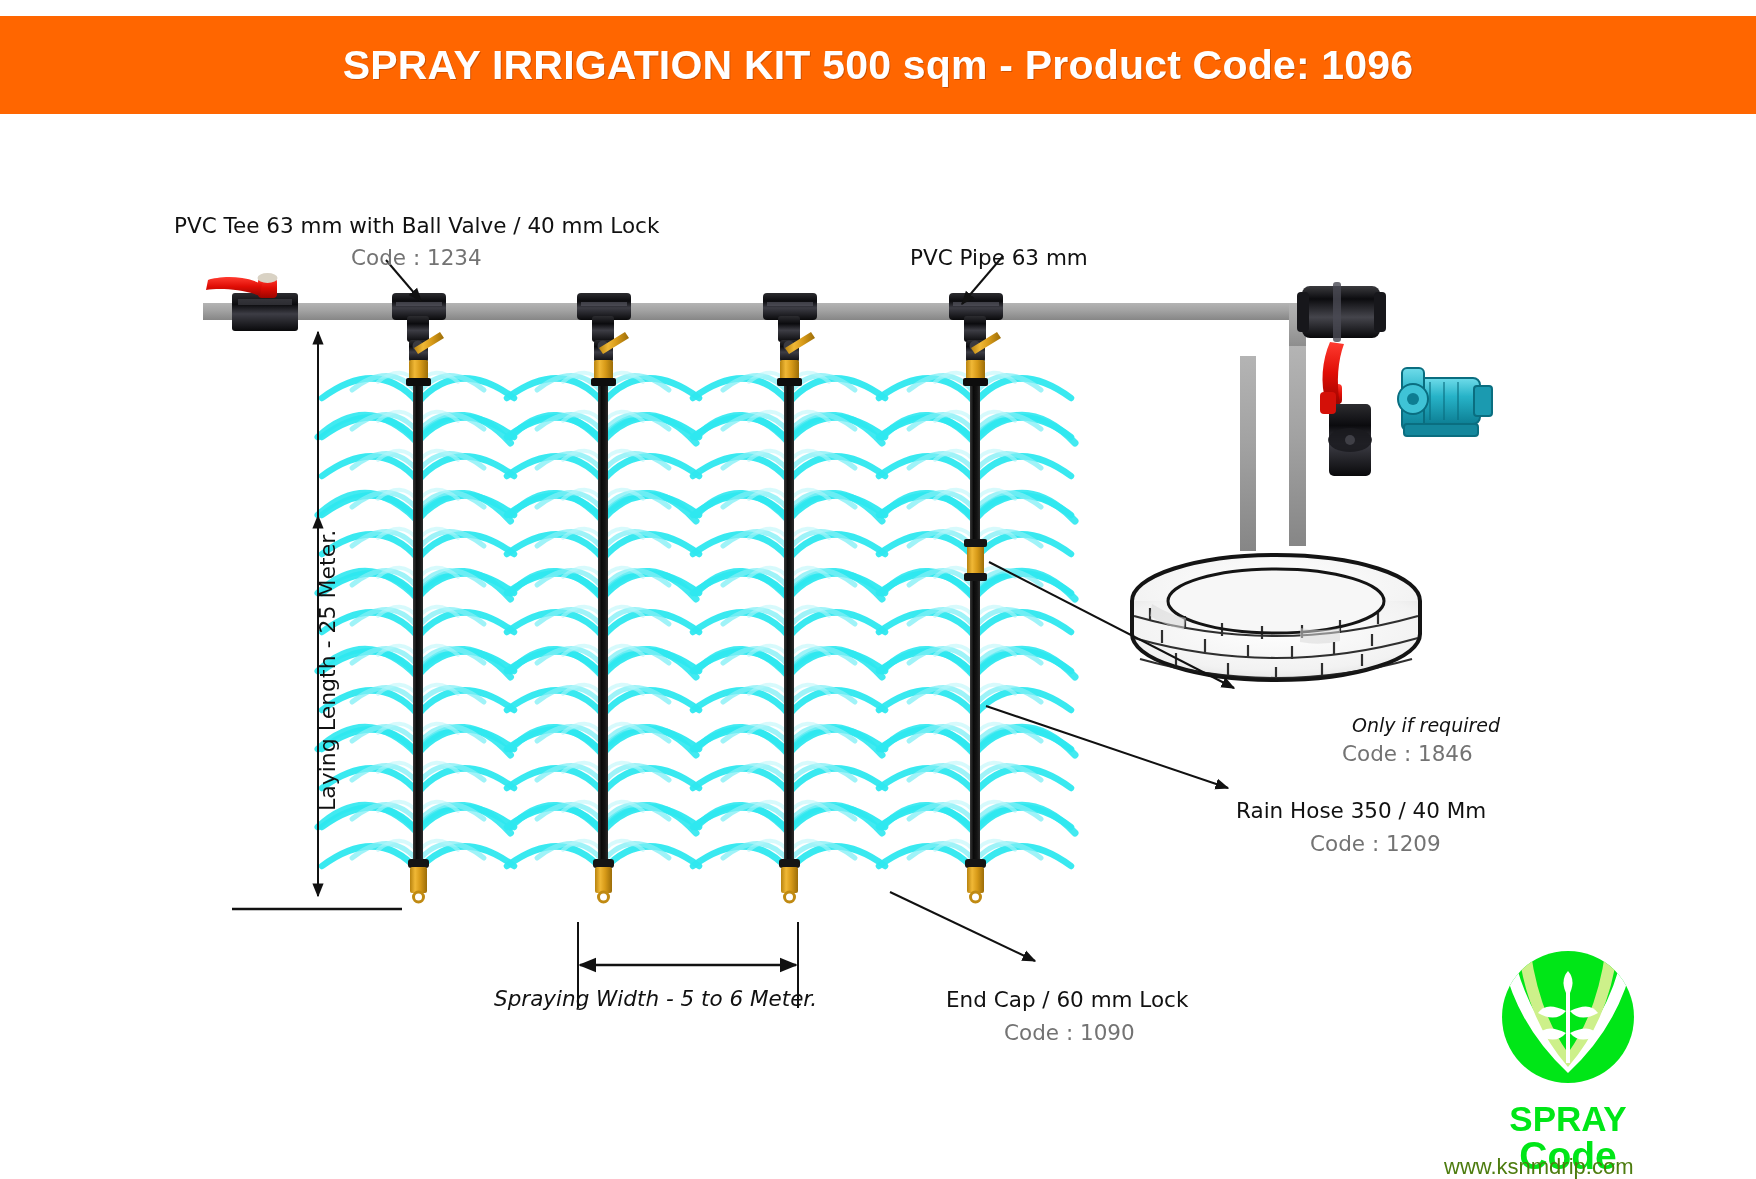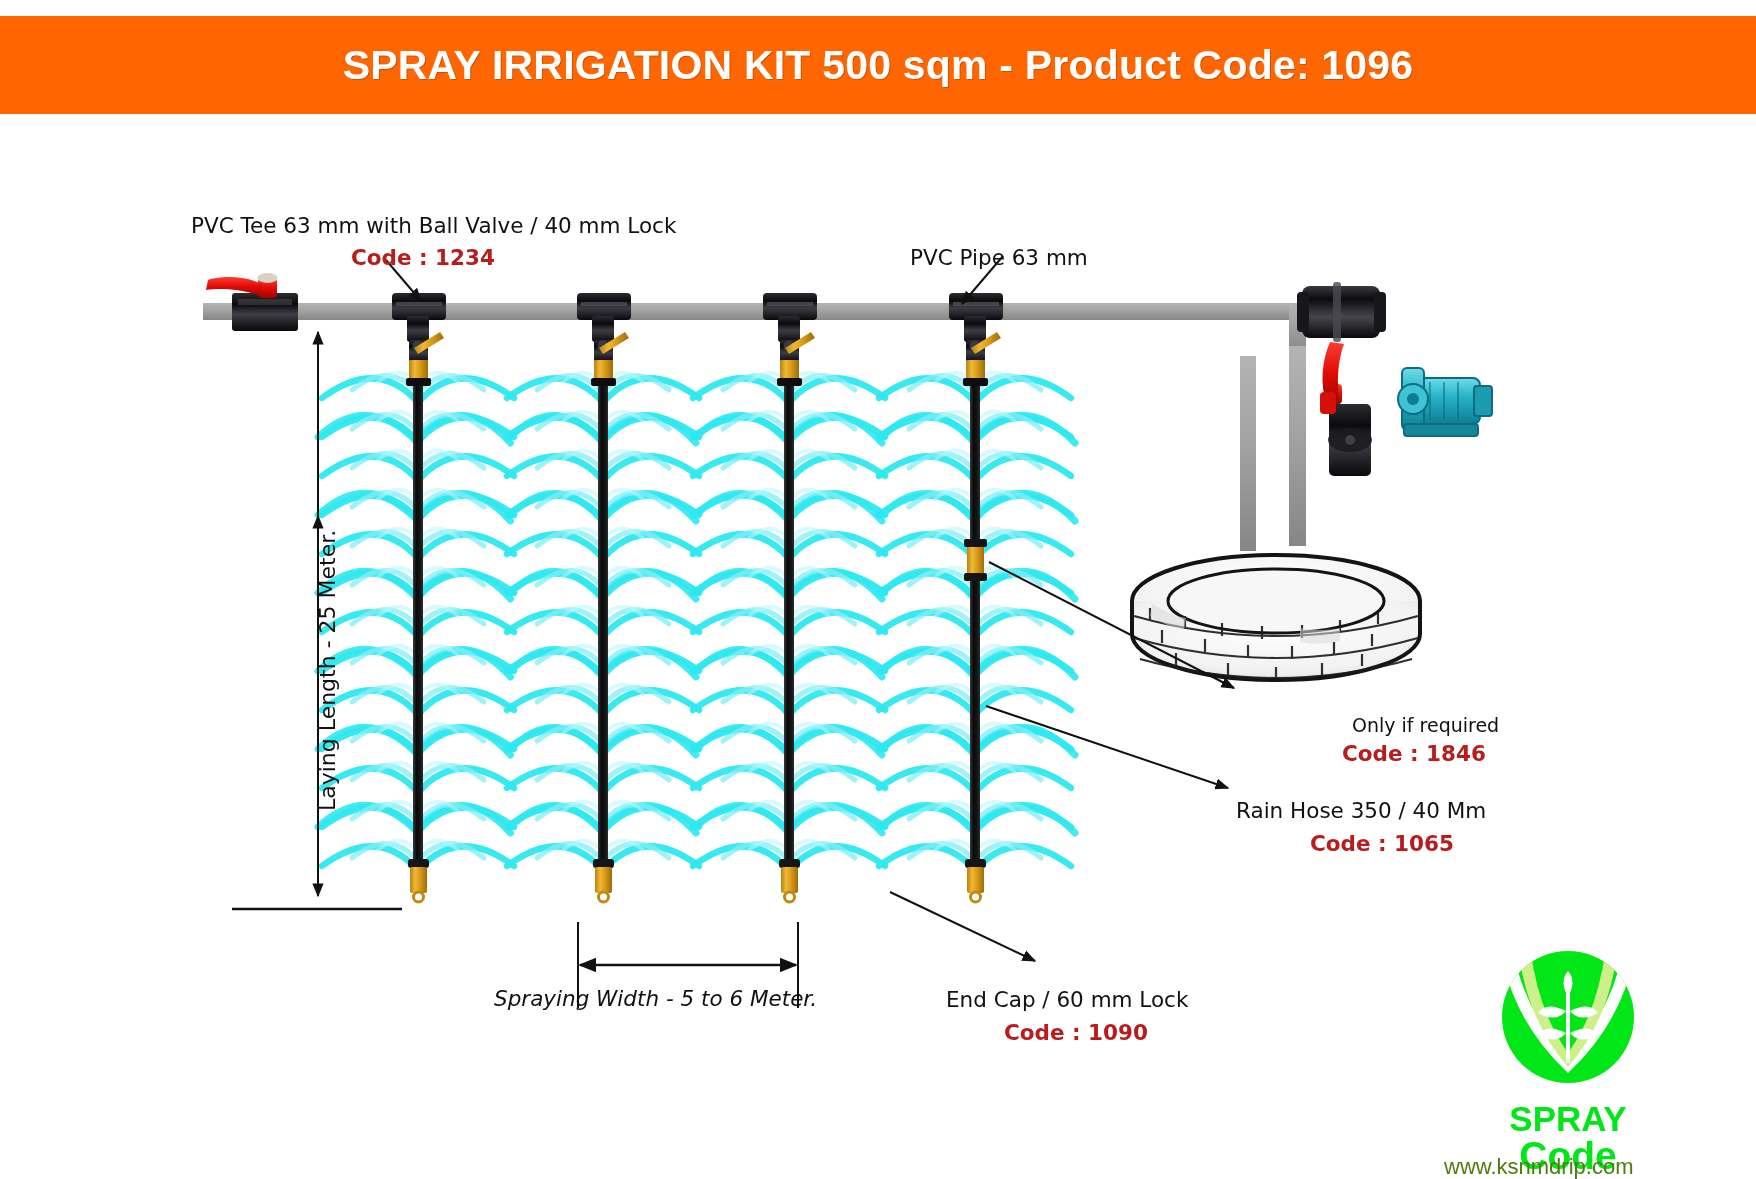--- a/index.html
+++ b/index.html
@@ -10,22 +10,22 @@
 
   
   .header{position:absolute;left:0;top:0;width:1756px;height:98px;
           background:#ff6600;display:flex;align-items:center;justify-content:center;}
   .header-title{color:#ffffff;font-weight:bold;font-size:41px;letter-spacing:.2px;
                 font-family:"Liberation Sans",sans-serif;white-space:nowrap;
                 text-shadow:1px 1px 0 rgba(120,40,0,.35);}
 
   
   .lbl{position:absolute;color:#111;font-size:21.5px;white-space:nowrap;line-height:1.32;}
-  .lbl.red{color:#b91c1c;font-weight:bold;}
-  .lbl.ital{font-size:19px;}
+  .lbl.red{color:#737373;}
+  .lbl.ital{font-style:italic;font-size:19px;}
 
   .vlabel{position:absolute;color:#111;font-size:22px;white-space:nowrap;
           transform-origin:0 0;transform:rotate(-90deg);}
 
   
   svg.layer{position:absolute;left:0;top:0;width:1756px;height:1179px;overflow:visible;}
 
   
   .logo-wrap{position:absolute;left:1478px;top:925px;width:180px;height:250px;text-align:center;}
   .logo-text1{color:#00e617;font-weight:bold;font-size:35px;line-height:1.0;
@@ -652,30 +652,30 @@
       <line x1="232" y1="893" x2="402" y2="893" stroke-width="2.4"></line>
     </g>
 
     <g stroke="#111" stroke-width="2" fill="none">
       <line x1="578" y1="906" x2="578" y2="992"></line>
       <line x1="798" y1="906" x2="798" y2="992"></line>
       <line x1="580" y1="949" x2="796" y2="949" marker-start="url(#arrowHead)" marker-end="url(#arrowHead)" stroke-width="2.6"></line>
     </g>
   </svg>
 
-  <div class="lbl" style="left:191px;top:196px;">PVC Tee 63 mm with Ball Valve / 40 mm Lock</div>
+  <div class="lbl" style="left:174px;top:196px;">PVC Tee 63 mm with Ball Valve / 40 mm Lock</div>
   <div class="lbl red" style="left:351px;top:228px;">Code : 1234</div>
 
   <div class="lbl" style="left:910px;top:228px;">PVC Pipe 63 mm</div>
 
   <div class="lbl ital" style="left:1352px;top:697px;">Only if required</div>
   <div class="lbl red" style="left:1342px;top:724px;">Code : 1846</div>
 
   <div class="lbl" style="left:1236px;top:781px;">Rain Hose 350 / 40 Mm</div>
-  <div class="lbl red" style="left:1310px;top:814px;">Code : 1065</div>
+  <div class="lbl red" style="left:1310px;top:814px;">Code : 1209</div>
 
   <div class="lbl" style="left:946px;top:970px;">End Cap / 60 mm Lock</div>
   <div class="lbl red" style="left:1004px;top:1003px;">Code : 1090</div>
 
   <div class="lbl" style="left:494px;top:969px;font-style:italic;">Spraying Width - 5 to 6 Meter.</div>
 
   <div class="vlabel" style="left:315px;top:795px;">Laying Length - 25 Meter.</div>
 
   <div class="logo-wrap">
     <svg width="180" height="152" viewBox="0 0 180 152">

